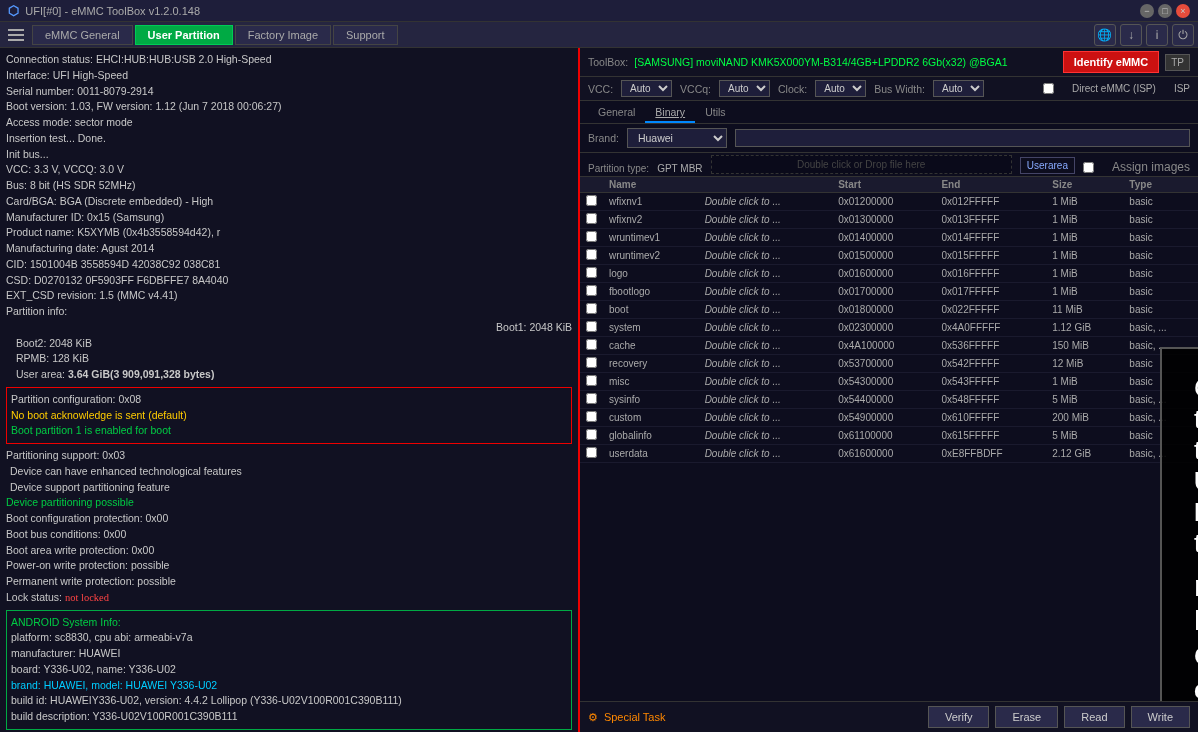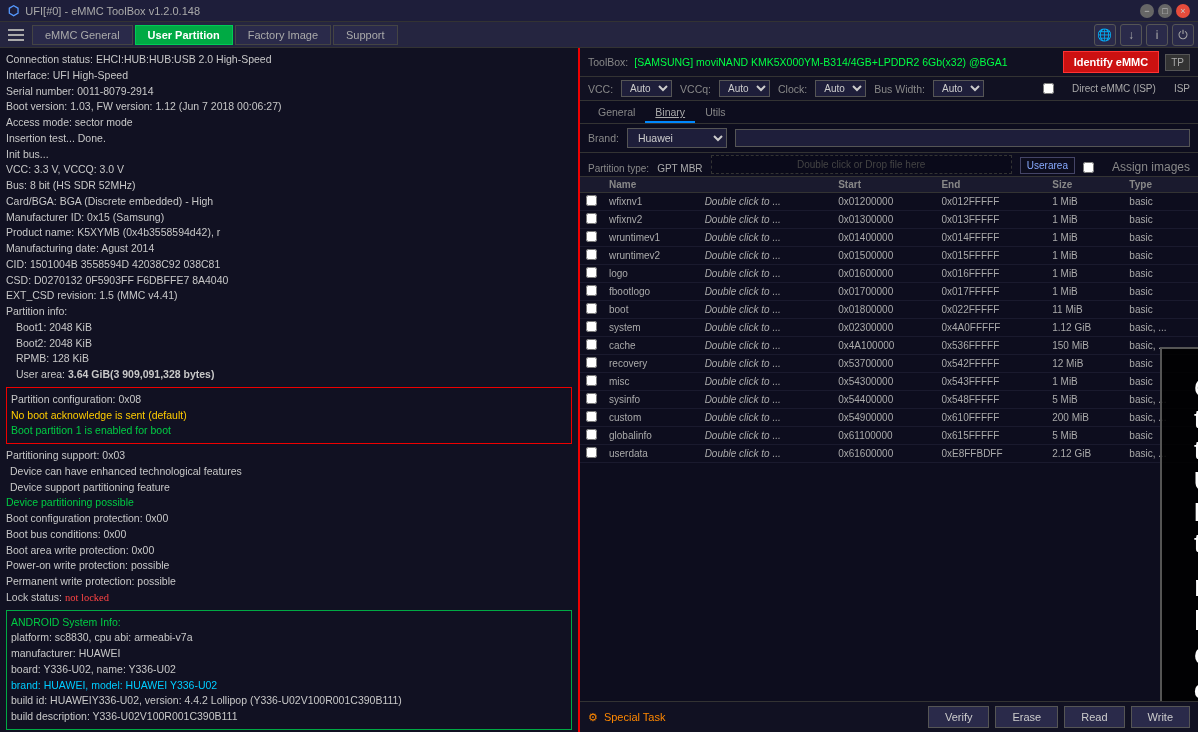--- a/index.html
+++ b/index.html
@@ -159,21 +159,21 @@
     <div class="lp-normal">VCC: 3.3 V, VCCQ: 3.0 V</div>
     <div class="lp-normal">Bus: 8 bit (HS SDR 52MHz)</div>
     <div class="lp-normal">Card/BGA: BGA (Discrete embedded) - High</div>
     <div class="lp-normal">Manufacturer ID: 0x15 (Samsung)</div>
     <div class="lp-normal">Product name: K5XYMB (0x4b3558594d42), r</div>
     <div class="lp-normal">Manufacturing date: Agust 2014</div>
     <div class="lp-normal">CID: 1501004B 3558594D 42038C92 038C81</div>
     <div class="lp-normal">CSD: D0270132 0F5903FF F6DBFFE7 8A4040</div>
     <div class="lp-normal">EXT_CSD revision: 1.5 (MMC v4.41)</div>
     <div class="lp-normal">Partition info:</div>
-    <div class="lp-normal" style="padding-left:10px;">Boot1: 2048 KiB</div>
+    <div class="lp-normal" style="padding-left:10px;text-align:right;">Boot1: 2048 KiB</div>
     <div class="lp-normal" style="padding-left:10px;">Boot2: 2048 KiB</div>
     <div class="lp-normal" style="padding-left:10px;">RPMB: 128 KiB</div>
     <div class="lp-normal" style="padding-left:10px;"><span>User area: </span><strong>3.64 GiB(3 909,091,328 bytes)</strong></div>
 
     <div class="lp-section">
       <div class="lp-normal">Partition configuration: 0x08</div>
       <div class="lp-yellow">No boot acknowledge is sent (default)</div>
       <div class="lp-green">Boot partition 1 is enabled for boot</div>
     </div>
 

